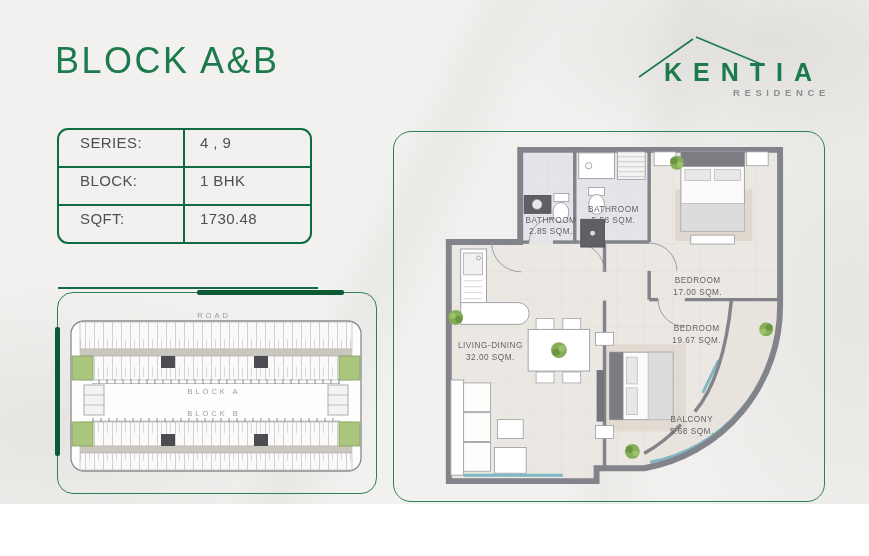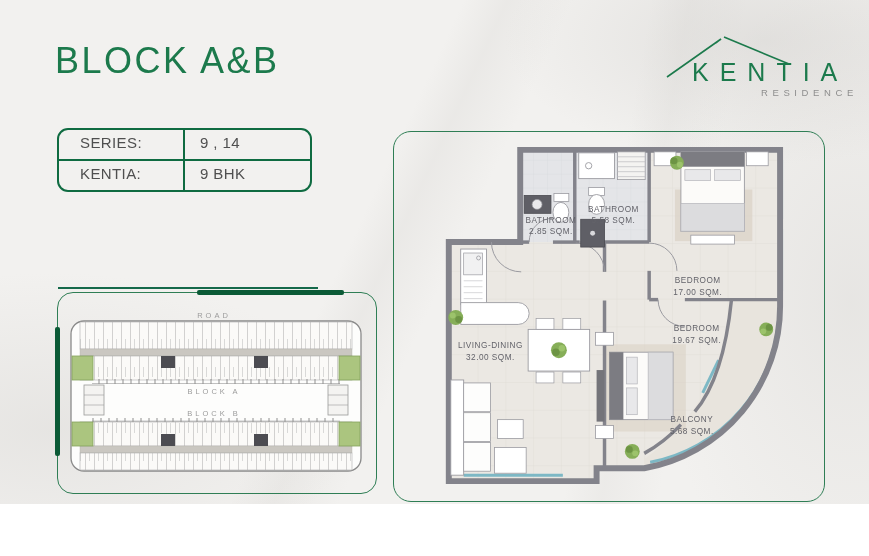--- a/index.html
+++ b/index.html
@@ -11,28 +11,28 @@
       radial-gradient(ellipse 420px 200px at 88% 8%, rgba(205,203,200,.45), transparent 62%),
       radial-gradient(ellipse 500px 260px at 6% 85%, rgba(208,206,203,.35), transparent 60%),
       radial-gradient(ellipse 300px 500px at 98% 60%, rgba(210,208,205,.35), transparent 65%),
       linear-gradient(115deg, transparent 42%, rgba(214,212,209,.28) 46%, transparent 52%),
       linear-gradient(100deg, transparent 68%, rgba(214,212,209,.22) 72%, transparent 78%);
   }
   .page-title{
     position:absolute;left:55px;top:40px;
     font-size:36px;letter-spacing:2.5px;color:#1c7a4c;font-weight:400;
   }
-  .logo{position:absolute;left:652px;top:20px;width:205px;height:84px;}
+  .logo{position:absolute;left:624px;top:20px;width:205px;height:84px;font-weight:bold;}
   .info-table{
     position:absolute;left:57px;top:128px;width:251px;
     border:2px solid #0f6b41;border-radius:11px;overflow:hidden;
   }
   .info-row{display:grid;grid-template-columns:126px 1fr;border-top:2px solid #0f6b41;}
   .info-row:first-child{border-top:none;}
-  .info-cell{font-size:15px;color:#4f4f4f;letter-spacing:.4px;padding:3px 0 7px 0;line-height:19px;}
+  .info-cell{font-size:15px;color:#4f4f4f;letter-spacing:.4px;padding:3px 0 14px 0;line-height:19px;}
   .info-cell.lbl{border-right:2px solid #0f6b41;padding-left:21px;}
   .info-cell.val{padding-left:15px;}
   .divider-rule{position:absolute;left:58px;top:287px;width:260px;height:2px;background:#15694a;}
   .panel{position:absolute;border:1.4px solid #2f7e55;background:transparent;}
   .site-panel{left:57px;top:292px;width:318px;height:200px;border-radius:16px;}
   .floor-panel{left:393px;top:131px;width:430px;height:369px;border-radius:18px;}
   .accent-top{position:absolute;top:-3.4px;left:139px;width:147px;height:5px;background:#0b5a36;border-radius:2px;}
   .accent-left{position:absolute;left:-3.4px;top:34px;width:5px;height:129px;background:#0b5a36;border-radius:2px;}
   svg{display:block;font-family:"Liberation Sans",sans-serif;}
   .plan-label{fill:#63636a;font-size:8.3px;letter-spacing:.5px;text-anchor:middle;}
@@ -52,25 +52,29 @@
         <path d="M 72,17 L 137,44" fill="none" stroke="#1c7a4c" stroke-width="1.6"></path>
       </g>
       <text x="40" y="61" font-size="25" letter-spacing="11" fill="#1c7a4c">KENTIA</text>
       <text x="109" y="76" font-size="9.5" letter-spacing="4.6" fill="#8e8e8e">RESIDENCE</text>
     </svg>
   </div>
 
   <div class="info-table">
     <div class="info-row">
       <div class="info-cell lbl">SERIES:</div>
-      <div class="info-cell val">9 , 14</div>
+      <div class="info-cell val">4 , 9</div>
     </div>
     <div class="info-row">
-      <div class="info-cell lbl">KENTIA:</div>
-      <div class="info-cell val">9 BHK</div>
+      <div class="info-cell lbl">BLOCK:</div>
+      <div class="info-cell val">1 BHK</div>
+    </div>
+    <div class="info-row">
+      <div class="info-cell lbl">SQFT:</div>
+      <div class="info-cell val">1730.48</div>
     </div>
   </div>
 
   <div class="divider-rule"></div>
 
   <div class="panel site-panel">
     <div class="accent-top"></div>
     <div class="accent-left"></div>
     <svg width="315" height="197" viewBox="0 0 315 197">
       <defs>

